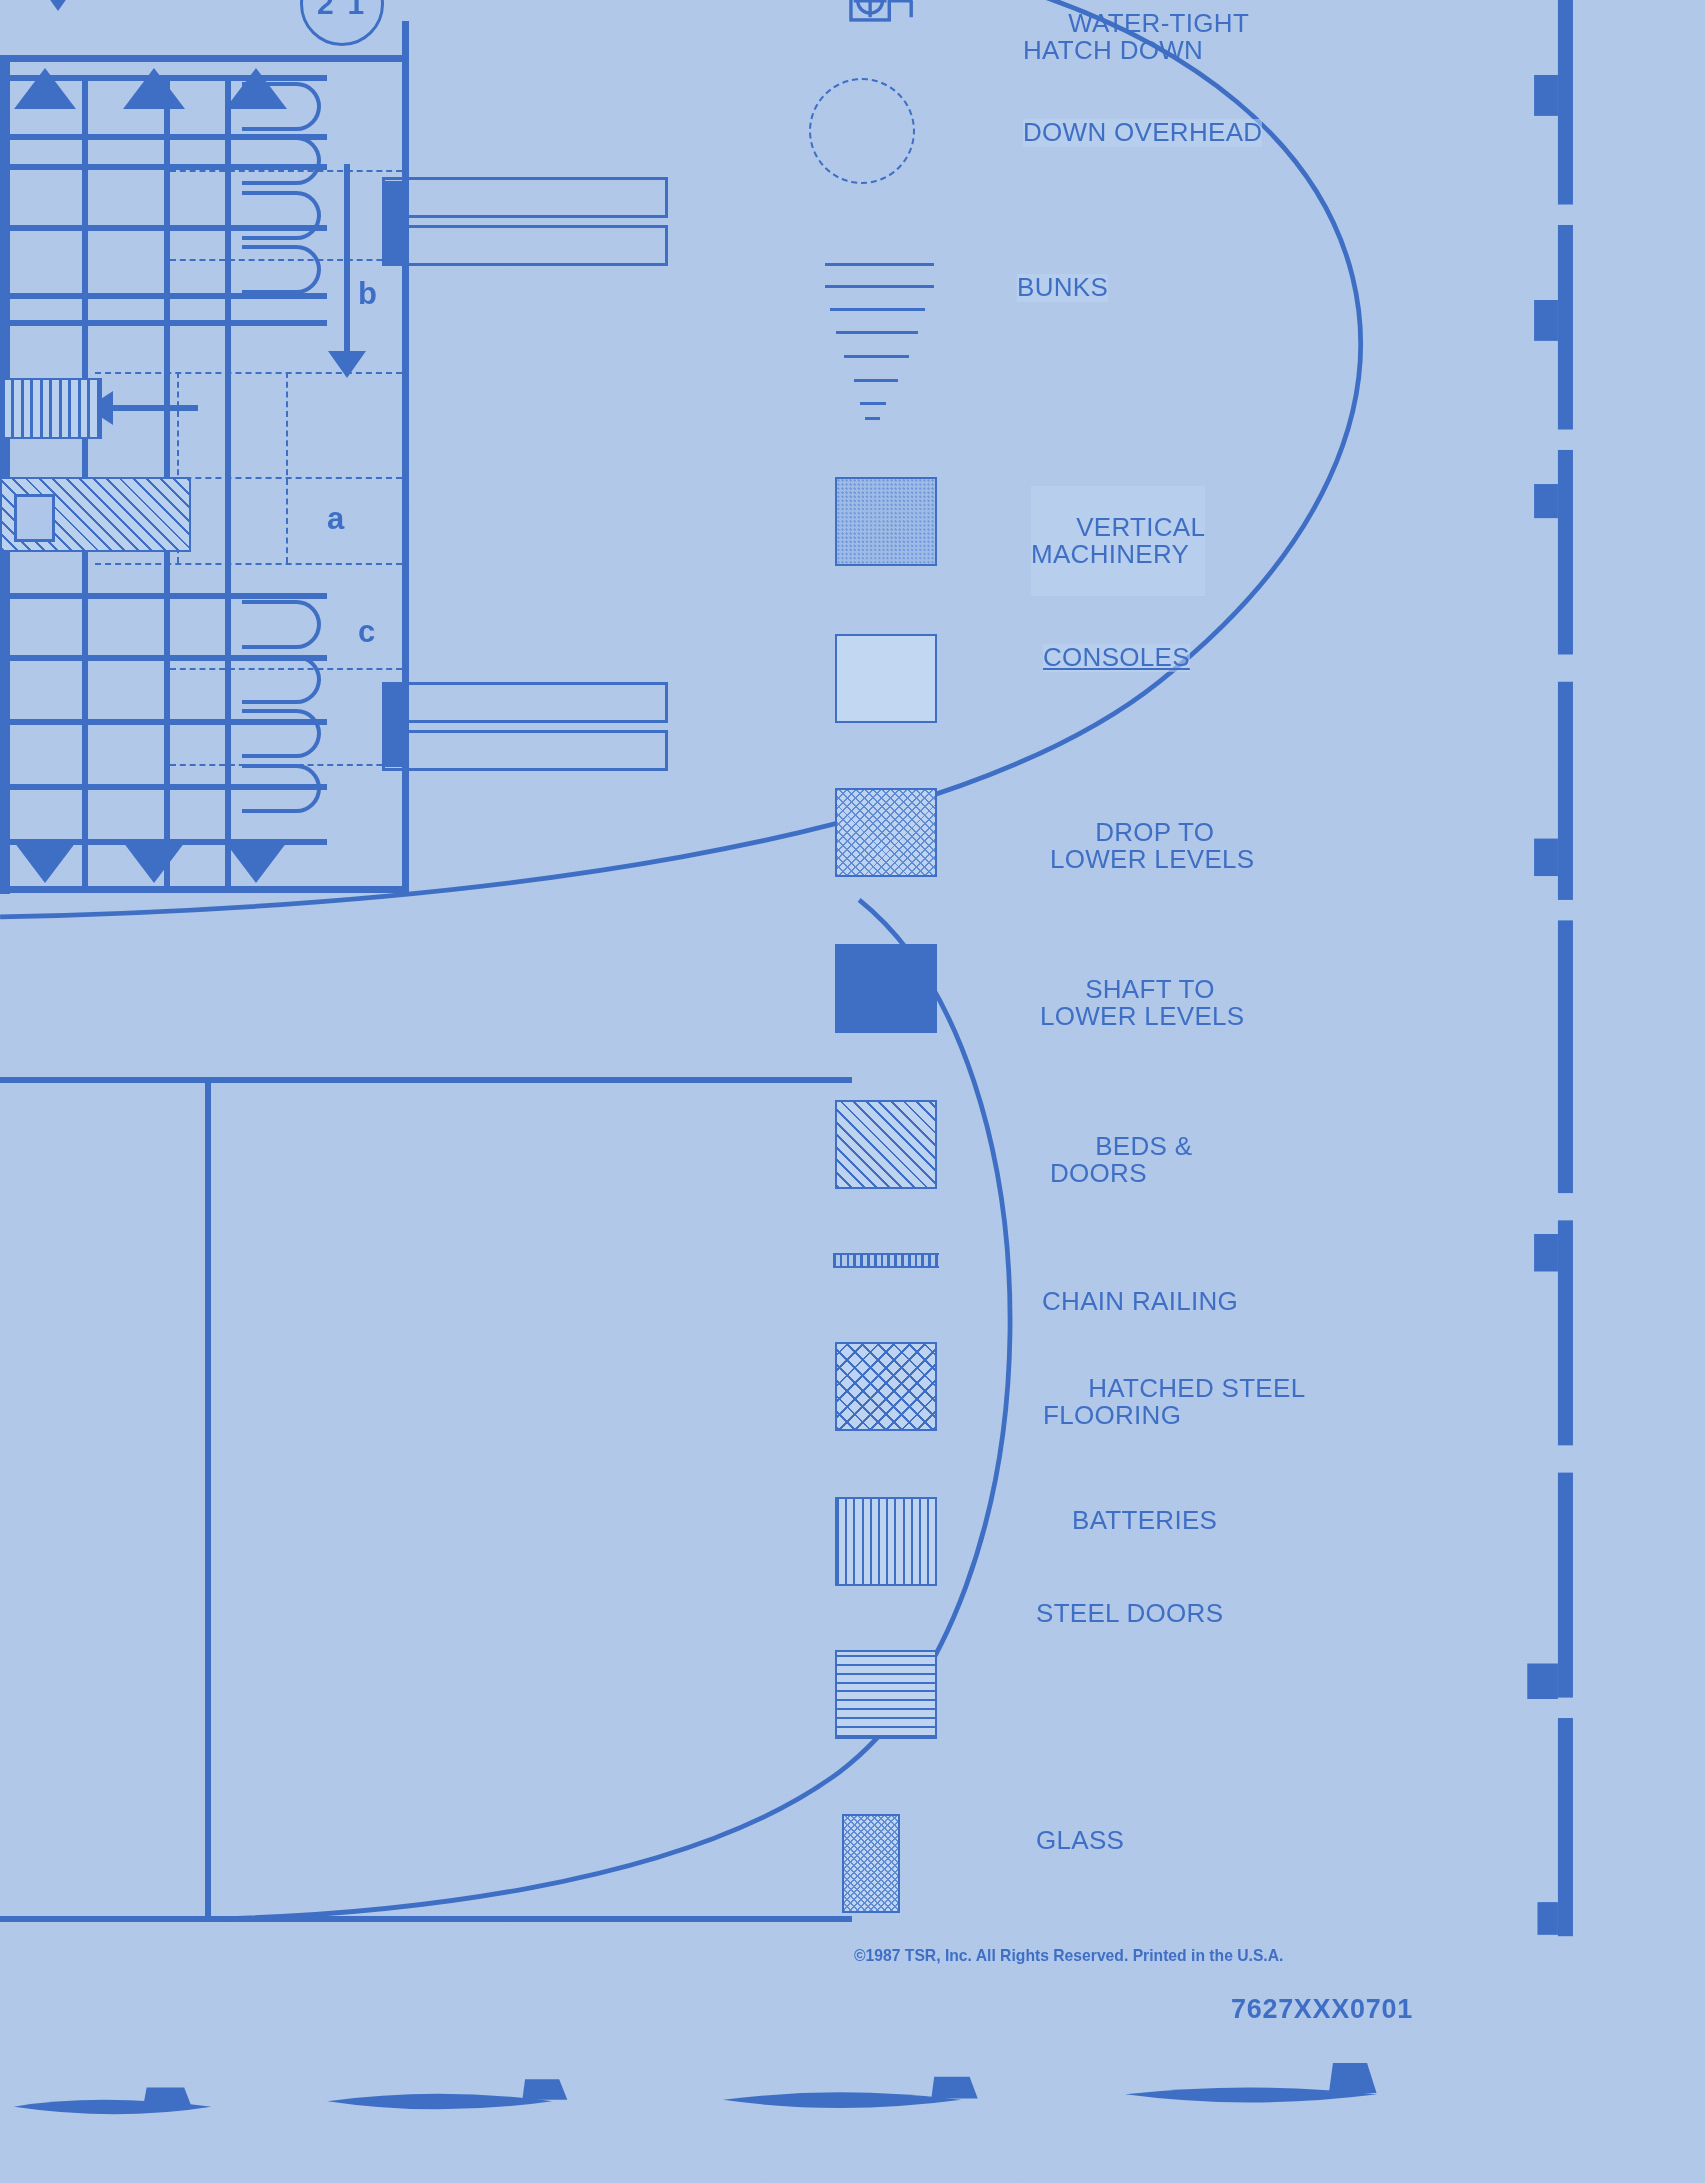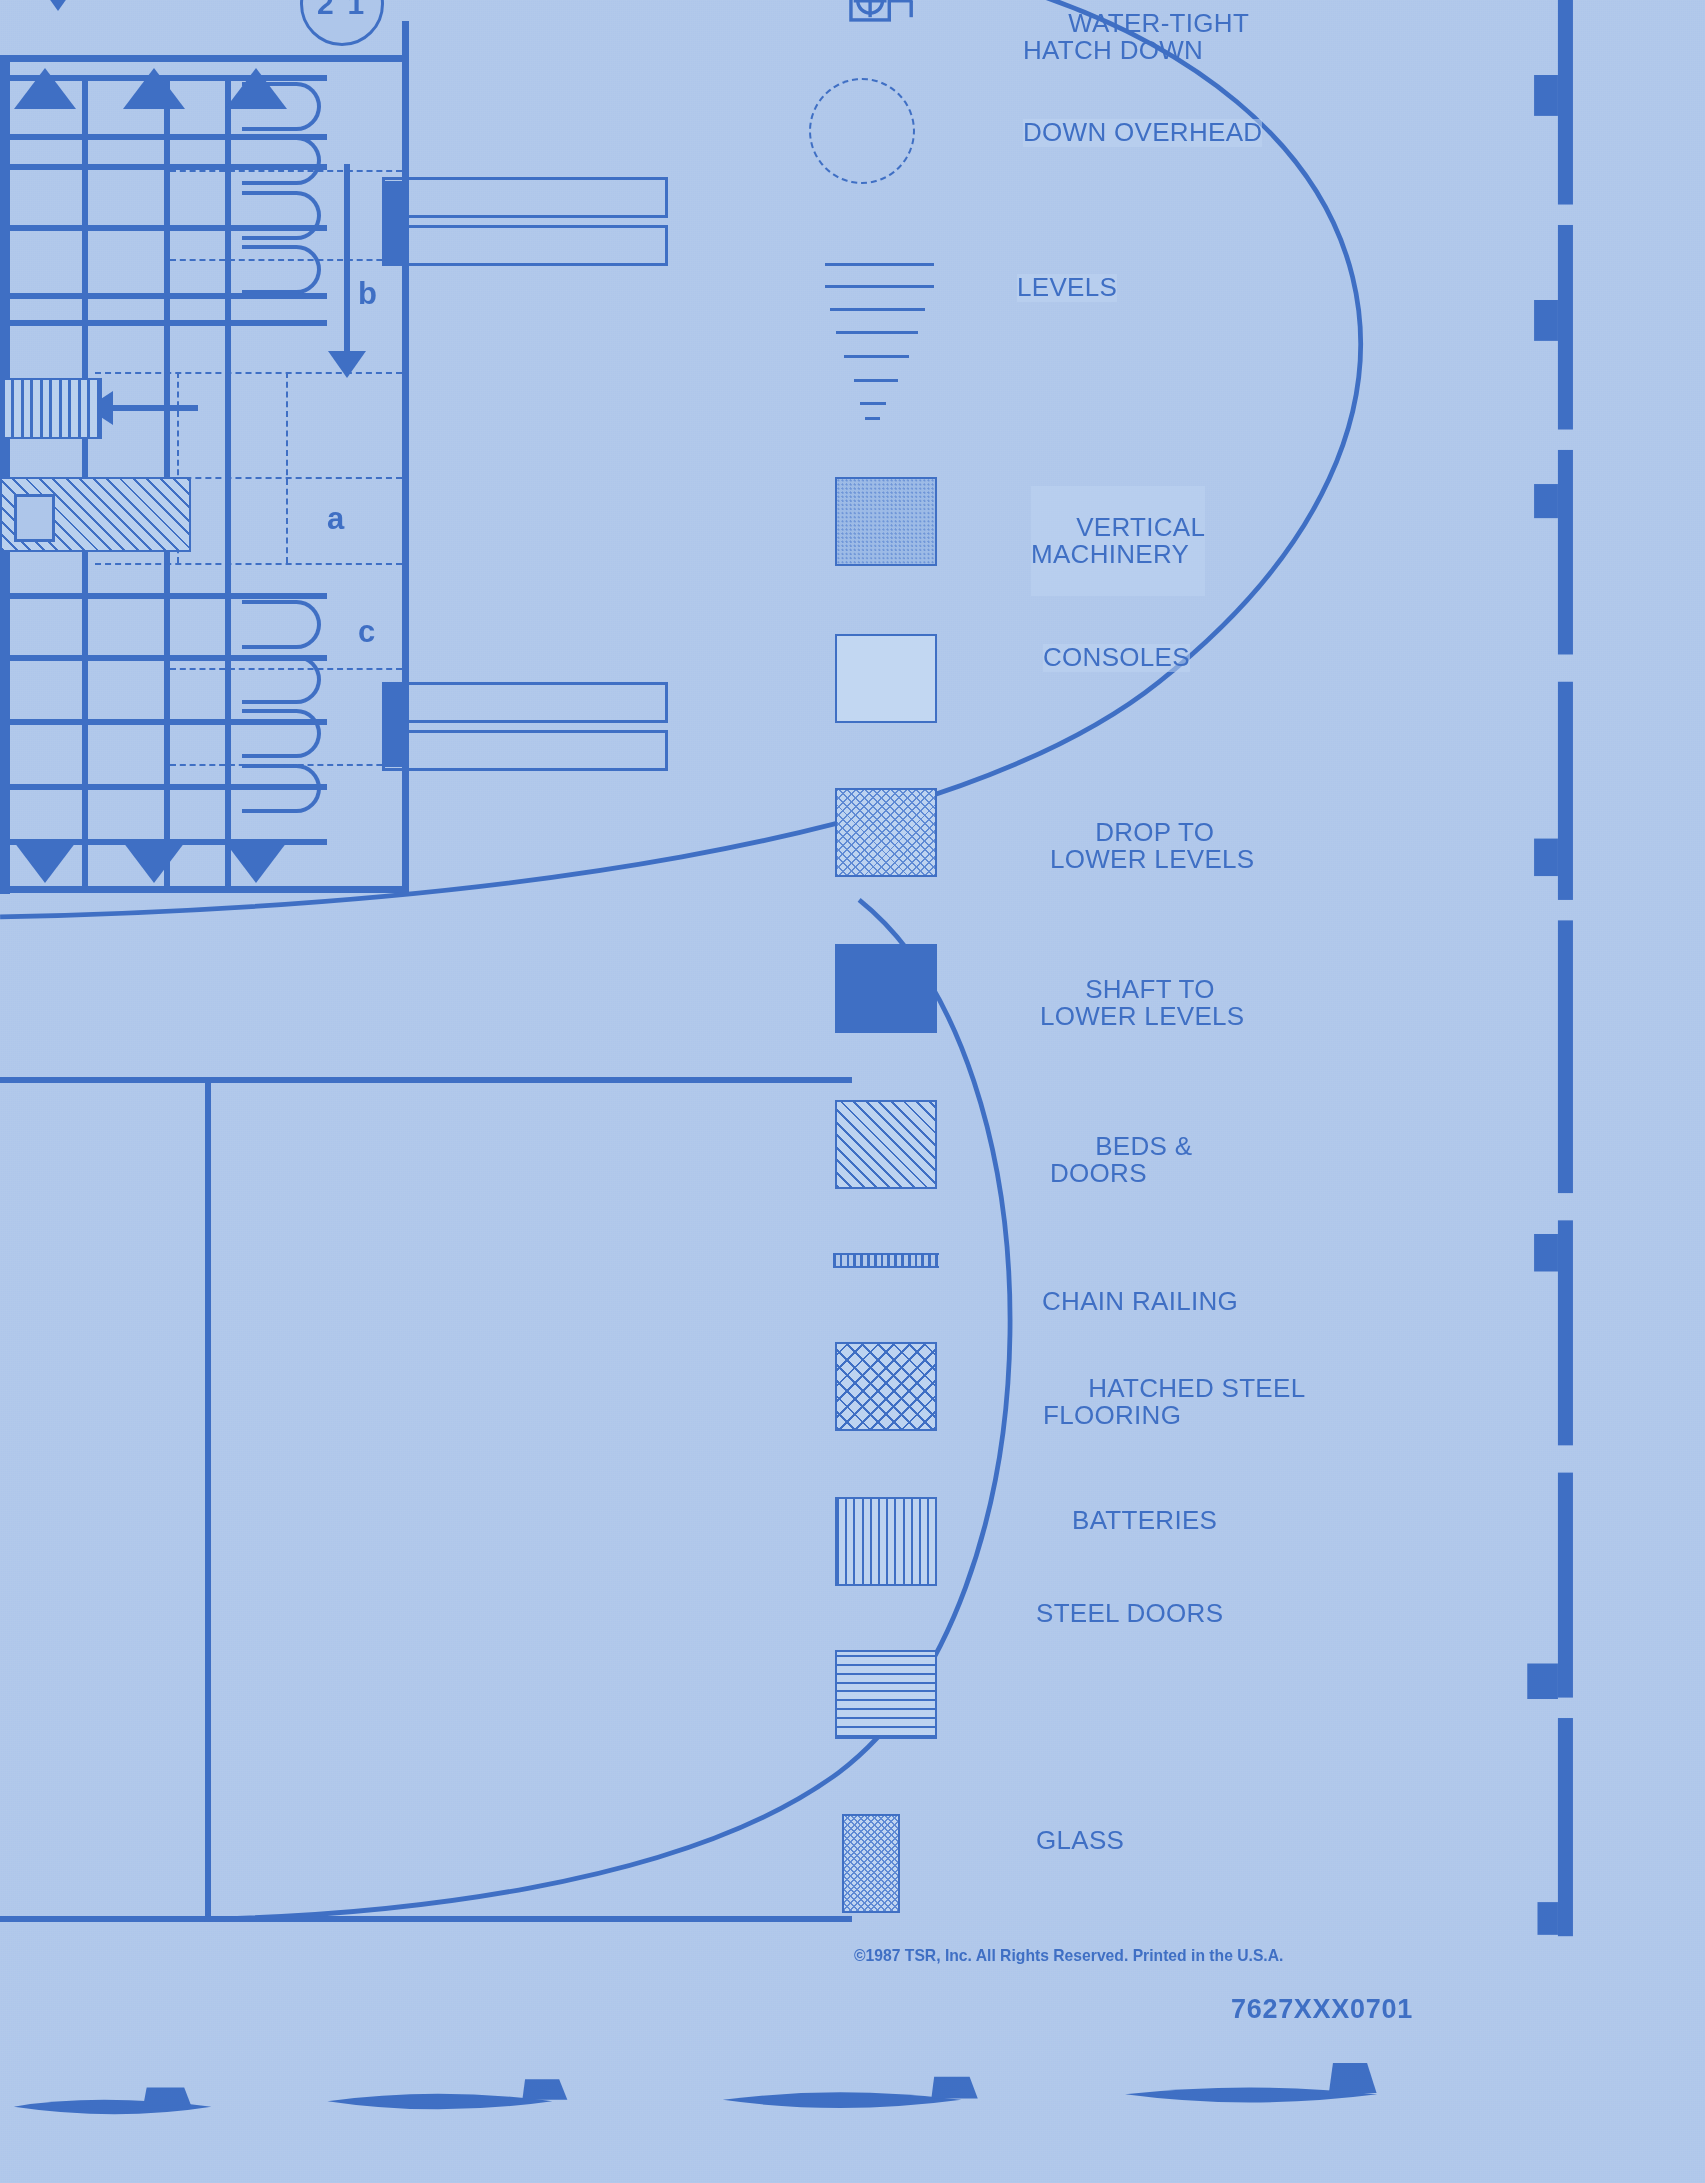--- a/index.html
+++ b/index.html
@@ -262,29 +262,29 @@
     <div>
       <div class="stair-line" style="left:825px;top:263px;width:109px;"></div>
       <div class="stair-line" style="left:825px;top:285px;width:109px;"></div>
       <div class="stair-line" style="left:830px;top:308px;width:95px;"></div>
       <div class="stair-line" style="left:836px;top:331px;width:82px;"></div>
       <div class="stair-line" style="left:844px;top:355px;width:65px;"></div>
       <div class="stair-line" style="left:854px;top:379px;width:44px;"></div>
       <div class="stair-line" style="left:860px;top:402px;width:26px;"></div>
       <div class="stair-line" style="left:865px;top:417px;width:15px;"></div>
     </div>
-    <div class="txt lighter" style="left:1017px;top:274px;">LEVELS</div>
+    <div class="txt lighter" style="left:1017px;top:274px;">BUNKS</div>
 
     <div class="sw sw-vert" style="left:835px;top:477px;width:102px;height:89px;"></div>
     <div class="txt lighter" style="left:1031px;top:486px;">
       <span>VERTICAL</span><br><span>MACHINERY</span>
     </div>
 
     <div class="sw sw-console" style="left:835px;top:634px;width:102px;height:89px;"></div>
-    <div class="txt lighter" style="left:1043px;top:644px;">CONSOLES</div>
+    <div class="txt lighter" style="left:1043px;top:644px;text-decoration:underline;">CONSOLES</div>
 
     <div class="sw sw-drop" style="left:835px;top:788px;width:102px;height:89px;"></div>
     <div class="txt" style="left:1050px;top:791px;">
       <span>DROP TO</span><br><span>LOWER LEVELS</span>
     </div>
 
     <div class="sw sw-shaft" style="left:835px;top:944px;width:102px;height:89px;"></div>
     <div class="txt" style="left:1040px;top:948px;">
       <span>SHAFT TO</span><br><span>LOWER LEVELS</span>
     </div>

